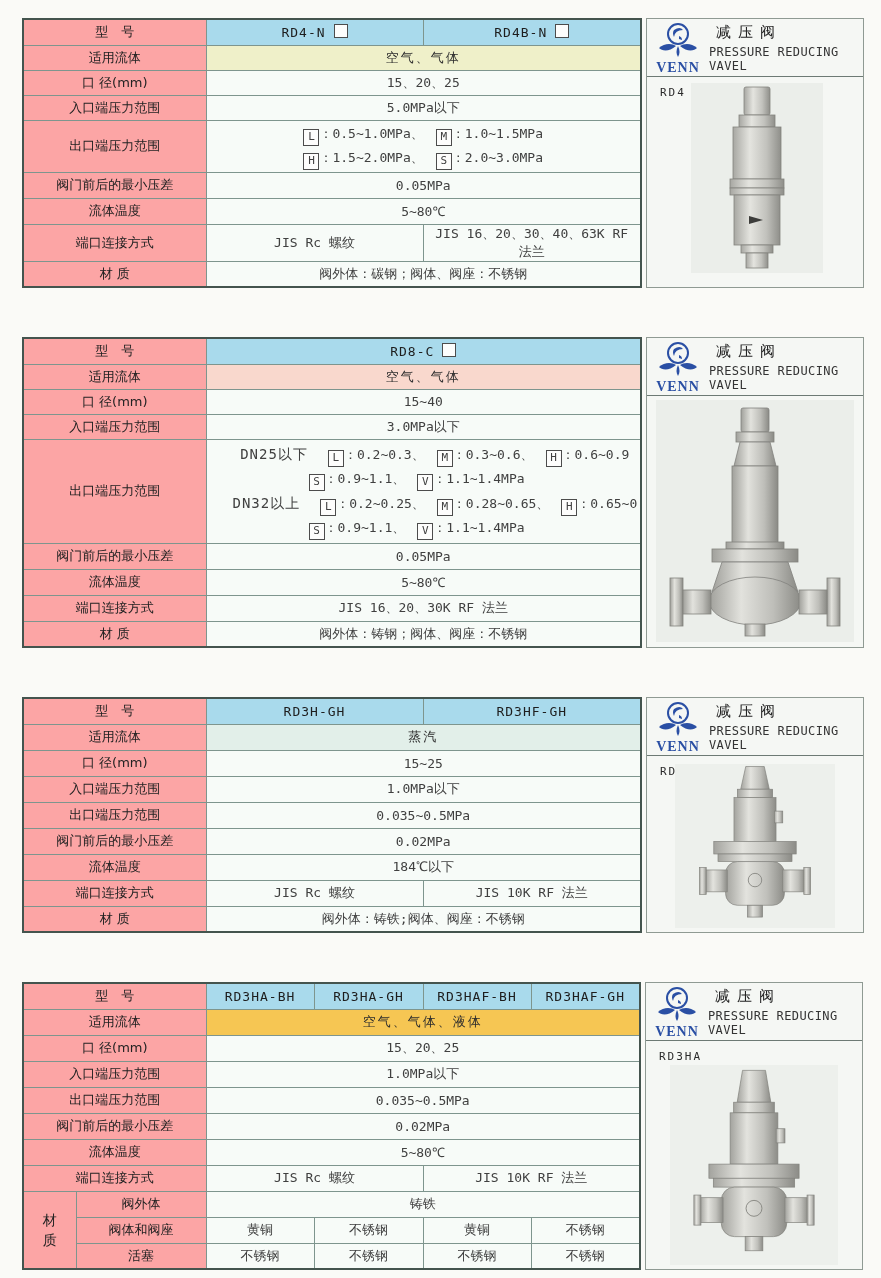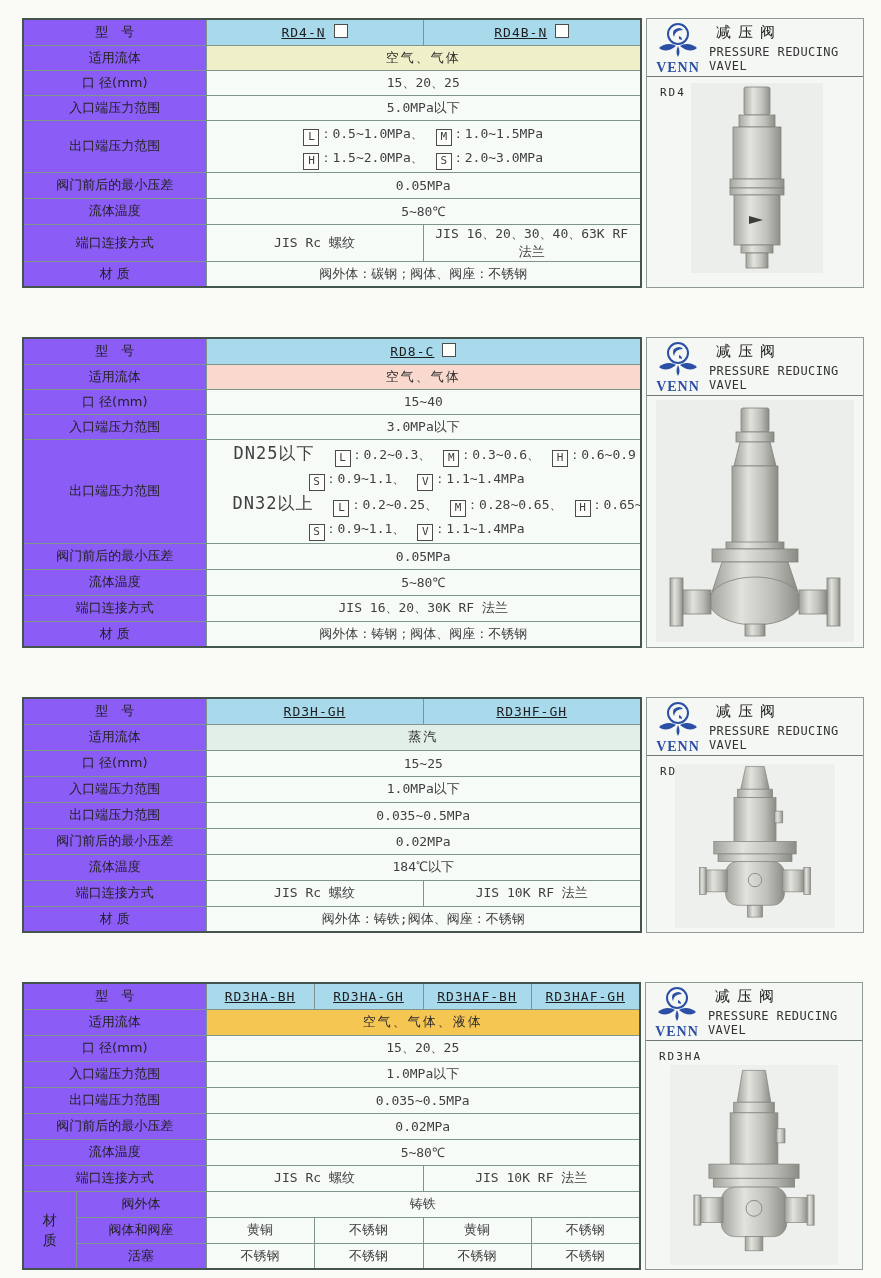--- a/index.html
+++ b/index.html
@@ -11,37 +11,37 @@
     overflow:hidden;
   }
   .page{position:relative;width:881px;height:1278px;background:#fafaf7;}
   .unit{display:flex;align-items:stretch;margin-left:22px;padding-top:0;}
   .u1{padding-top:18px;}
   .u2,.u3,.u4{margin-top:49px;}
 
   
   table.spec{border-collapse:collapse;width:618px;table-layout:fixed;border:2px solid #44544e;background:#f7fbf8;}
   table.spec td{border:1px solid #7e958e;text-align:center;padding:0 3px;font-size:13px;overflow:hidden;}
-  td.lbl{background:#8b5cf6;font-size:14px;color:#222;}
+  td.lbl{background:#fca5a5;font-size:14px;color:#222;}
   td.val{background:#f7fbf8;font-family:"DejaVu Sans Mono","Liberation Mono",monospace;font-size:13px;color:#404040;}
-  td.mh{background:#a9daec;font-family:"DejaVu Sans Mono","Liberation Mono",monospace;font-size:13.5px;letter-spacing:1px;color:#1d1d1d;text-decoration:underline;}
+  td.mh{background:#a9daec;font-family:"DejaVu Sans Mono","Liberation Mono",monospace;font-size:13.5px;letter-spacing:1px;color:#1d1d1d;}
   td.fluid-yellow{background:#eff0c9;font-size:13.5px;letter-spacing:2px;}
   td.fluid-pink{background:#f9d8cd;font-size:13.5px;letter-spacing:2px;}
   td.fluid-orange{background:#f6c653;font-size:13.5px;letter-spacing:2px;font-family:Liberation Mono, monospace;}
   td.fluid-cyan{background:#e2efe9;font-size:13.5px;letter-spacing:2px;}
   tr{height:26px;}
   tr.h25{height:25px;}
   tr.h52{height:52px;}
   tr.h104{height:104px;}
   .mbox{display:inline-block;width:12px;height:12px;border:1px solid #4c4c4c;background:#fdfdfc;vertical-align:-1px;margin-left:8px;}
   .kbox{display:inline-block;width:14px;height:15px;line-height:14px;border:1px solid #4c4c4c;background:#fdfdfc;
         font-family:"DejaVu Sans Mono","Liberation Mono",monospace;font-size:11px;text-align:center;vertical-align:-2px;}
   .oline{line-height:24px;white-space:nowrap;}
   .oline .kbox:not(:first-child){margin-left:12px;}
-  .oline .dn{font-size:17px;margin-right:8px;letter-spacing:1px;}
+  .oline .dn{font-size:14px;margin-right:8px;letter-spacing:1px;}
   .oline.sub{padding-left:76px;text-align:left;}
   .ol-left{text-align:left;padding-left:26px !important;}
   .vlabel div{font-size:14px;line-height:20px;}
 
   
   .panel{width:218px;margin-left:4px;border:1px solid #8f9a93;background:#f5f7f4;box-sizing:border-box;display:flex;flex-direction:column;}
   .panel-head{height:57px;border-bottom:1px solid #6d7a74;display:flex;align-items:center;flex-shrink:0;}
   .logo{width:62px;text-align:center;padding-top:2px;}
   .logo-text{font-size:14px;font-weight:bold;color:#2a4fa4;letter-spacing:1px;margin-top:-2px;font-family:Liberation Serif, serif;}
   .titles{flex:1;text-align:left;padding-right:6px;}

